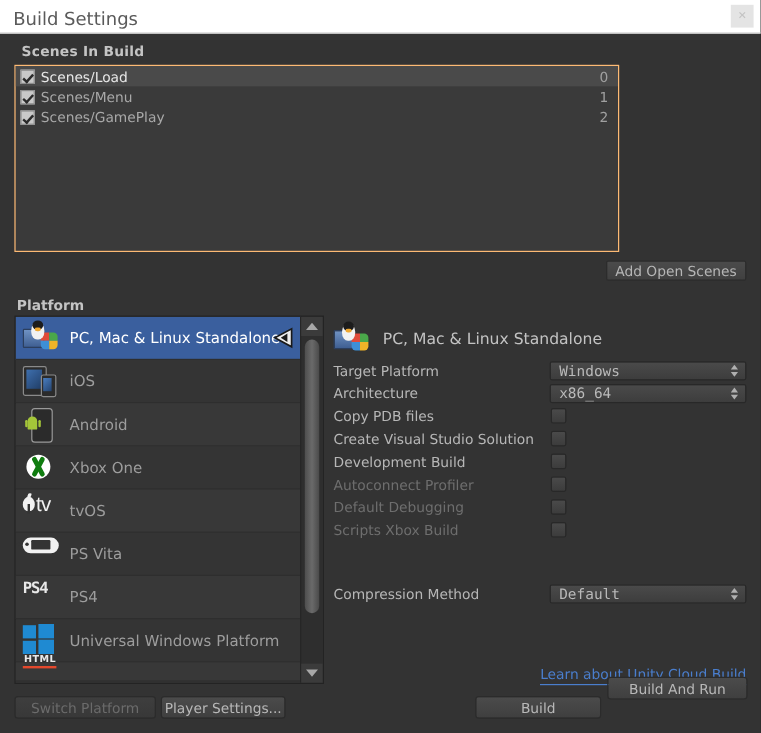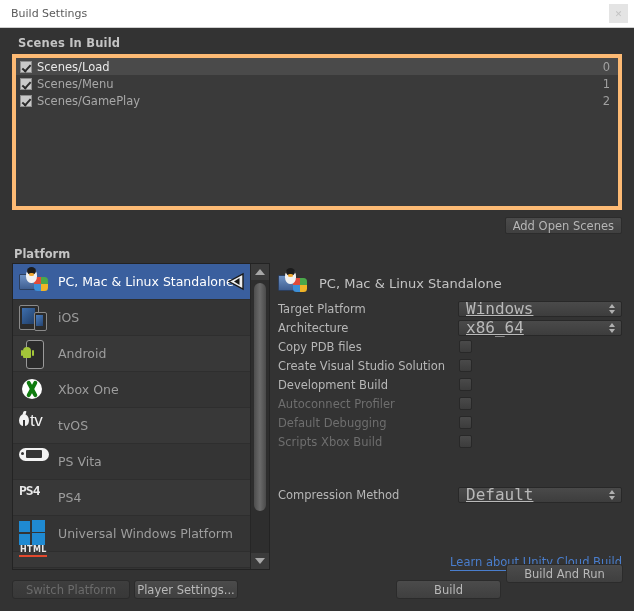--- a/index.html
+++ b/index.html
@@ -27,21 +27,21 @@
     position: absolute;
     left: 0; top: 0;
     width: 634px;
     height: 27px;
     background: #ffffff;
     border-bottom: 1px solid #cfcfcf;
   }
   .titlebar-text {
     position: absolute;
     left: 11px; top: 7px;
-    font-size: 11px;
+    font-size: 15px;
     color: #5a5a5a;
     font-family: "DejaVu Sans", sans-serif;
   }
   .titlebar-close {
     position: absolute;
     right: 6px; top: 4px;
     width: 19px; height: 19px;
     background: #e4e4e4;
     display: flex;
     align-items: center;
@@ -55,24 +55,24 @@
     position: absolute;
     left: 18px; top: 36px;
     font-size: 11.5px;
     font-weight: bold;
     color: #c4c4c4;
     letter-spacing: 0.2px;
   }
   .scenes-list {
     position: absolute;
     left: 12px; top: 54px;
-    width: 610px;
+    width: 504px;
     height: 156px;
     background: #3a3a3a;
-    border: 4px solid #fdba74;
+    border: 1px solid #fdba74;
     box-sizing: border-box;
     overflow: hidden;
   }
   .scene-row {
     position: relative;
     height: 17px;
     display: flex;
     align-items: center;
     padding-left: 4px;
     padding-right: 8px;
@@ -373,23 +373,22 @@
     width: 164px;
     height: 16px;
     background: linear-gradient(#4a4a4a,#3d3d3d);
     border: 1px solid #282828;
     border-radius: 2px;
     box-sizing: border-box;
     display: flex;
     align-items: center;
     padding-left: 7px;
     font-family: "DejaVu Sans Mono", monospace;
-    font-size: 16px;
+    font-size: 12px;
     color: #b9b9b9;
-    text-decoration: underline;
   }
   .popup .arrows {
     position:absolute; right:6px; top:2px;
     display:flex; flex-direction:column; align-items:center; gap:2px;
   }
   .popup .arrows .u { width:0;height:0;border-left:3px solid transparent;border-right:3px solid transparent;border-bottom:4px solid #b0b0b0; }
   .popup .arrows .d { width:0;height:0;border-left:3px solid transparent;border-right:3px solid transparent;border-top:4px solid #b0b0b0; }
   .checkbox {
     position:absolute;
     left: 181px;

